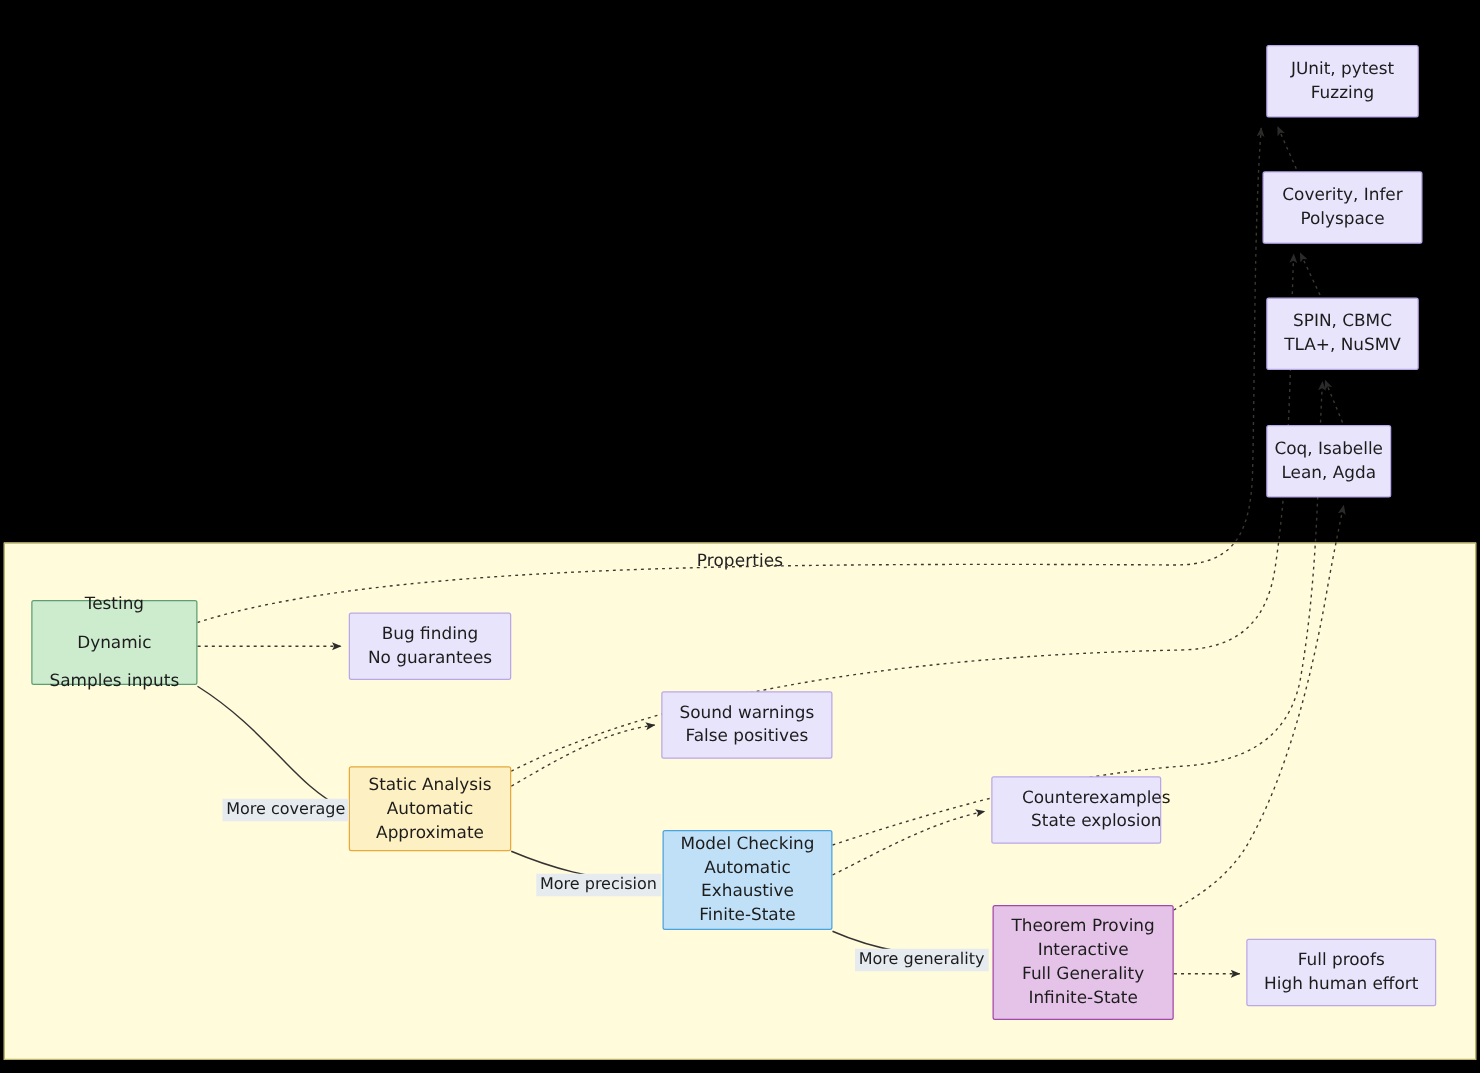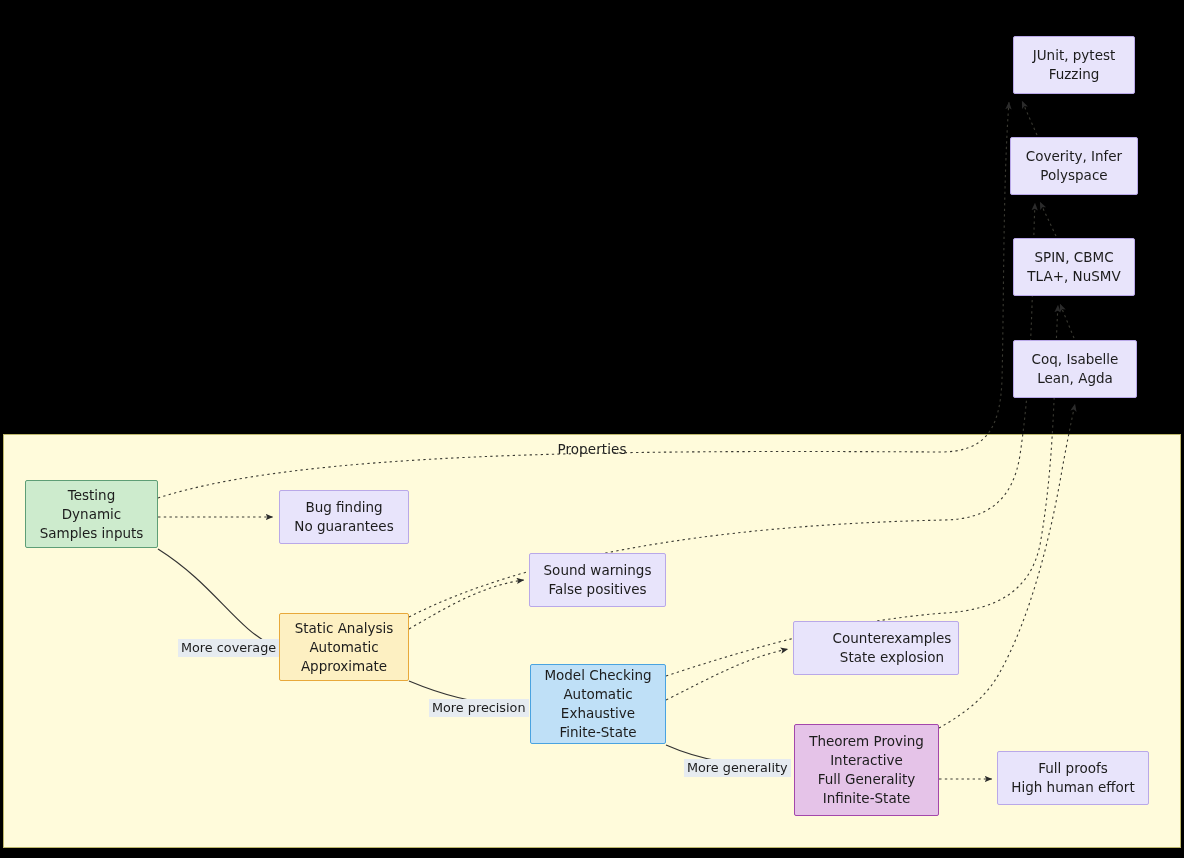--- a/index.html
+++ b/index.html
@@ -158,26 +158,26 @@
   <div class="node n-lav" id="node-coverity" style="left:1010px; top:137px; width:128px; height:58px;">
     <span class="ln">Coverity, Infer</span>
     <span class="ln">Polyspace</span>
   </div>
 
   <div class="node n-lav" id="node-spin" style="left:1013px; top:238px; width:122px; height:58px;">
     <span class="ln">SPIN, CBMC</span>
     <span class="ln">TLA+, NuSMV</span>
   </div>
 
-  <div class="node n-lav" id="node-coq" style="left:1013px; top:340px; width:124px; height:58px;">
+  <div class="node n-lav" id="node-coq" style="left:1013px; top:340px; width:100px; height:58px;">
     <span class="ln">Coq, Isabelle</span>
     <span class="ln">Lean, Agda</span>
   </div>
 
-  <div class="node n-green" id="node-testing" style="left:25px; top:480px; width:133px; height:68px;">
+  <div class="node n-green" id="node-testing" style="left:25px; top:480px; width:133px; height:68px;gap:12px;">
     <span class="ln">Testing</span>
     <span class="ln">Dynamic</span>
     <span class="ln">Samples inputs</span>
   </div>
 
   <div class="node n-yellow" id="node-static" style="left:279px; top:613px; width:130px; height:68px;">
     <span class="ln">Static Analysis</span>
     <span class="ln">Automatic</span>
     <span class="ln">Approximate</span>
   </div>
@@ -199,21 +199,21 @@
   <div class="node n-lav" id="node-bug" style="left:279px; top:490px; width:130px; height:54px;">
     <span class="ln">Bug finding</span>
     <span class="ln">No guarantees</span>
   </div>
 
   <div class="node n-lav" id="node-sound" style="left:529px; top:553px; width:137px; height:54px;">
     <span class="ln">Sound warnings</span>
     <span class="ln">False positives</span>
   </div>
 
-  <div class="node n-lav" id="node-counter" style="left:793px; top:621px; width:166px; height:54px;padding-left:38px;">
+  <div class="node n-lav" id="node-counter" style="left:793px; top:621px; width:136px; height:54px;padding-left:38px;">
     <span class="ln">Counterexamples</span>
     <span class="ln">State explosion</span>
   </div>
 
   <div class="node n-lav" id="node-proofs" style="left:997px; top:751px; width:152px; height:54px;">
     <span class="ln">Full proofs</span>
     <span class="ln">High human effort</span>
   </div>
 
   <div class="edge-label" style="left:178px; top:639px;">More coverage</div>

